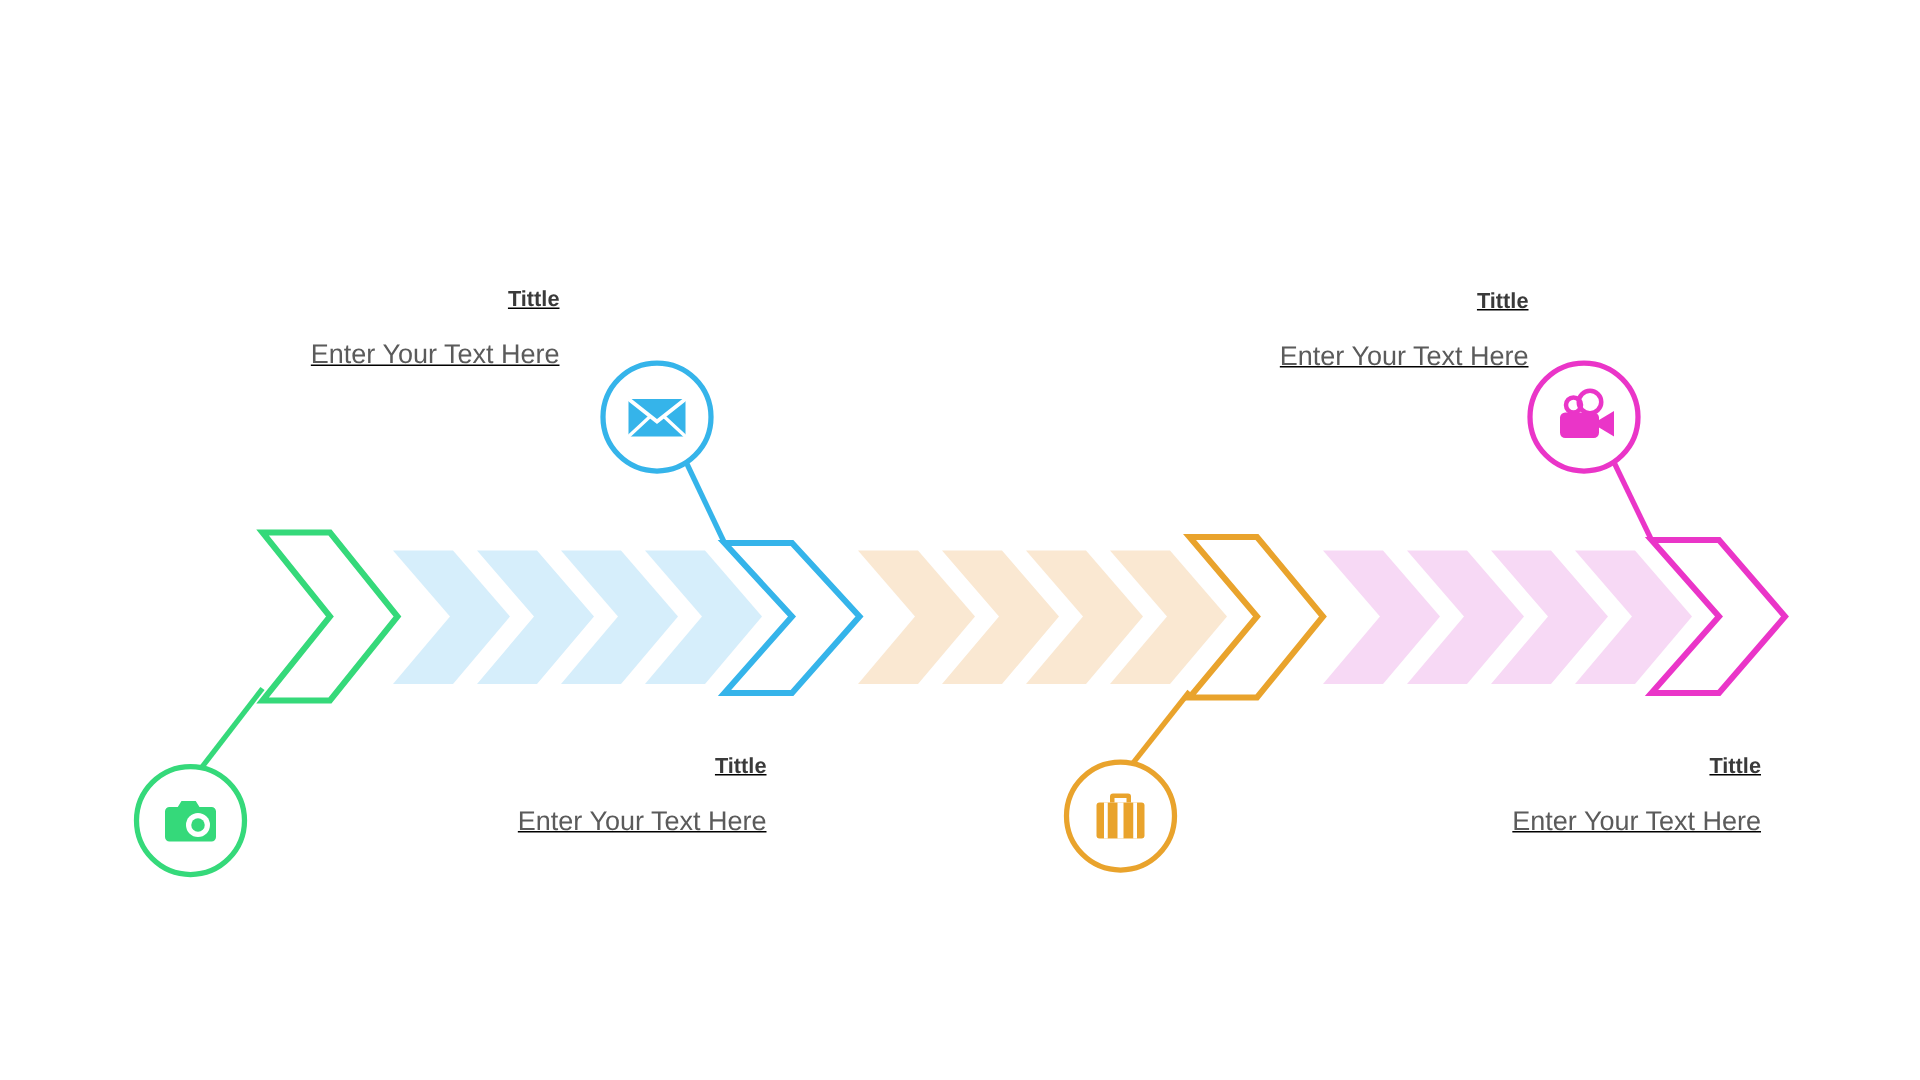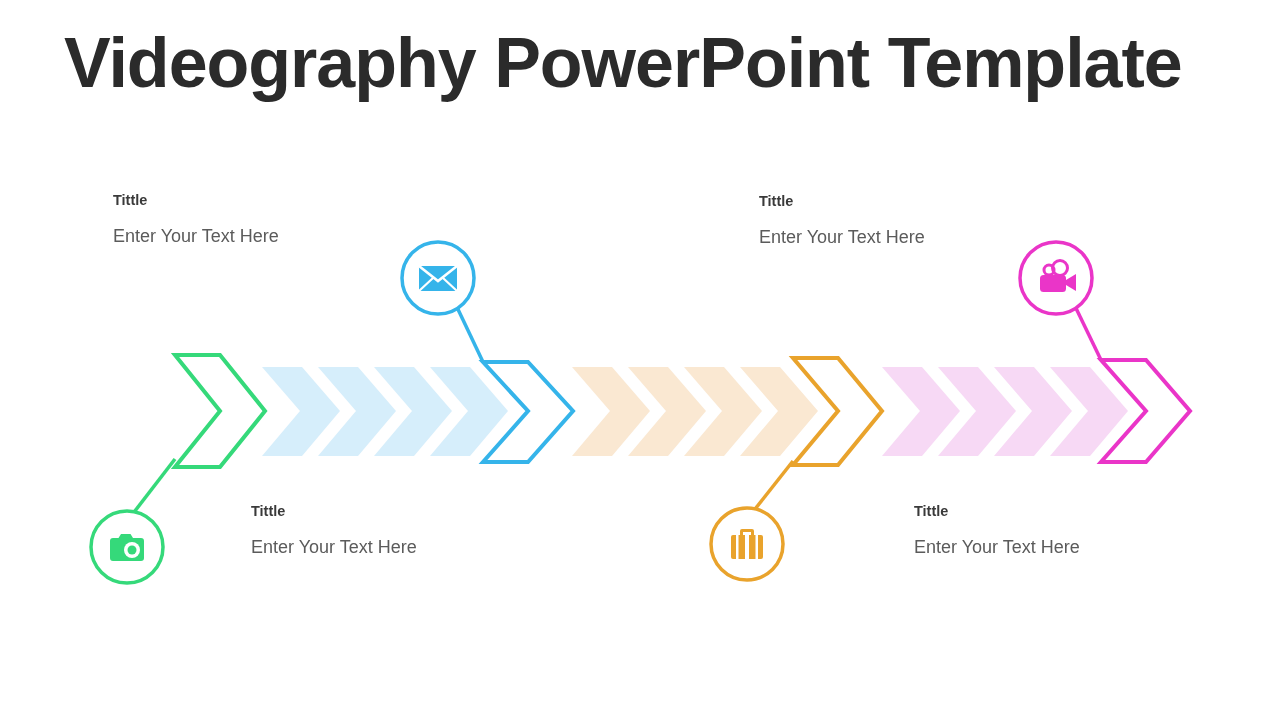--- a/index.html
+++ b/index.html
@@ -39,22 +39,23 @@
   #diagram {
     position: absolute;
     left: 0;
     top: 0;
     width: 1280px;
     height: 720px;
   }
 
   .label-block {
     position: absolute;
-    text-align: left;
+    text-align: right;
     width: 260px;
+    text-decoration: underline;
   }
   .label-title {
     font-size: 14.5px;
     font-weight: bold;
     color: #3a3a3a;
     line-height: 1.5;
     margin: 0;
   }
   .label-desc {
     font-size: 18px;
@@ -68,21 +69,20 @@
   .lb-1 { left: 113px; top: 190px; }
   .lb-2 { left: 251px; top: 501px; }
   .lb-3 { left: 759px; top: 191px; }
   .lb-4 { left: 914px; top: 501px; }
 </style>
 </head>
 <body>
 
 <div id="slide">
 
-  <div id="page-title">Videography PowerPoint Template</div>
 
   <svg id="diagram" viewBox="0 0 1280 720">
 
     <g>
       <path fill="#d6eefb" d="M262 367 L302 367 L340 411 L302 456 L262 456 L300 411 Z"></path>
       <path fill="#d6eefb" d="M318 367 L358 367 L396 411 L358 456 L318 456 L356 411 Z"></path>
       <path fill="#d6eefb" d="M374 367 L414 367 L452 411 L414 456 L374 456 L412 411 Z"></path>
       <path fill="#d6eefb" d="M430 367 L470 367 L508 411 L470 456 L430 456 L468 411 Z"></path>
     </g>
 

